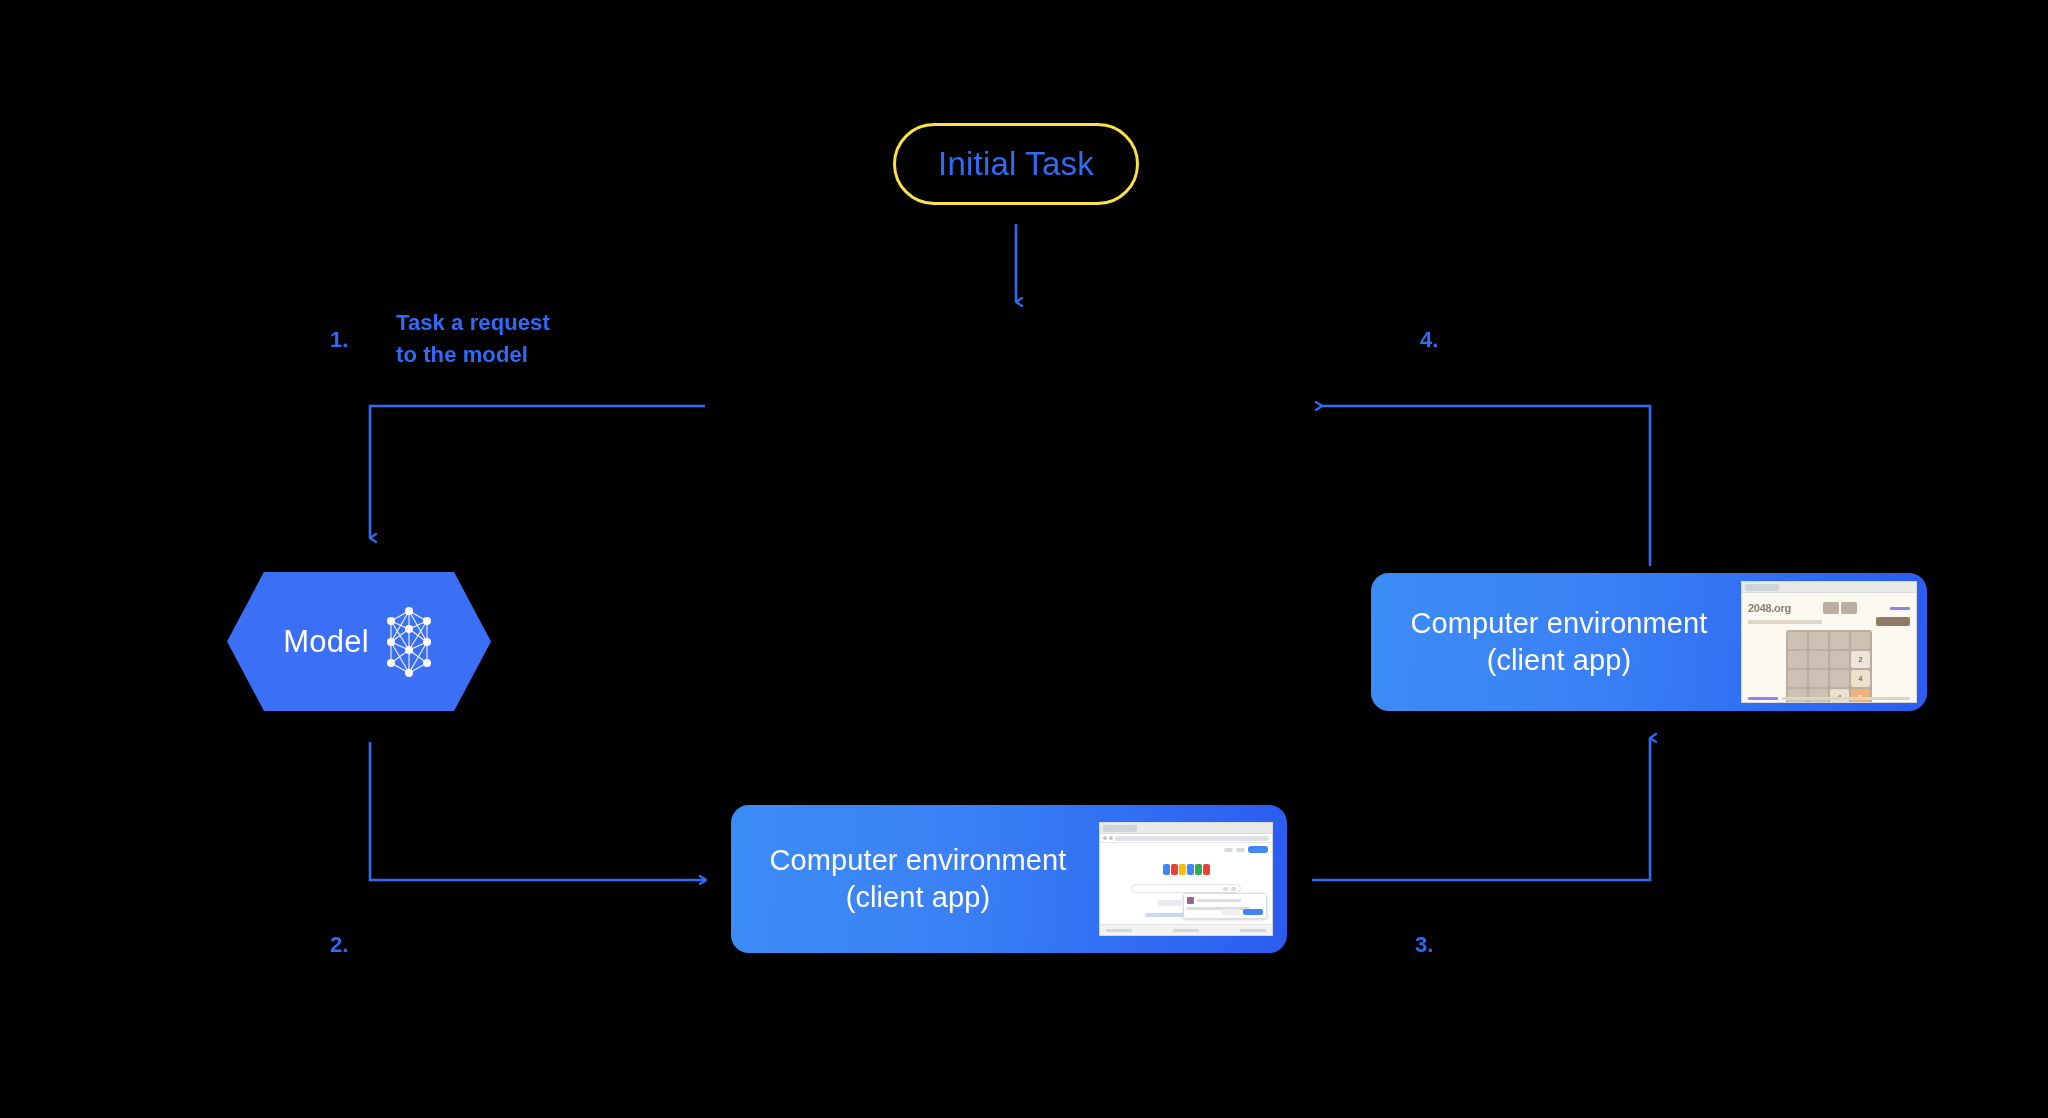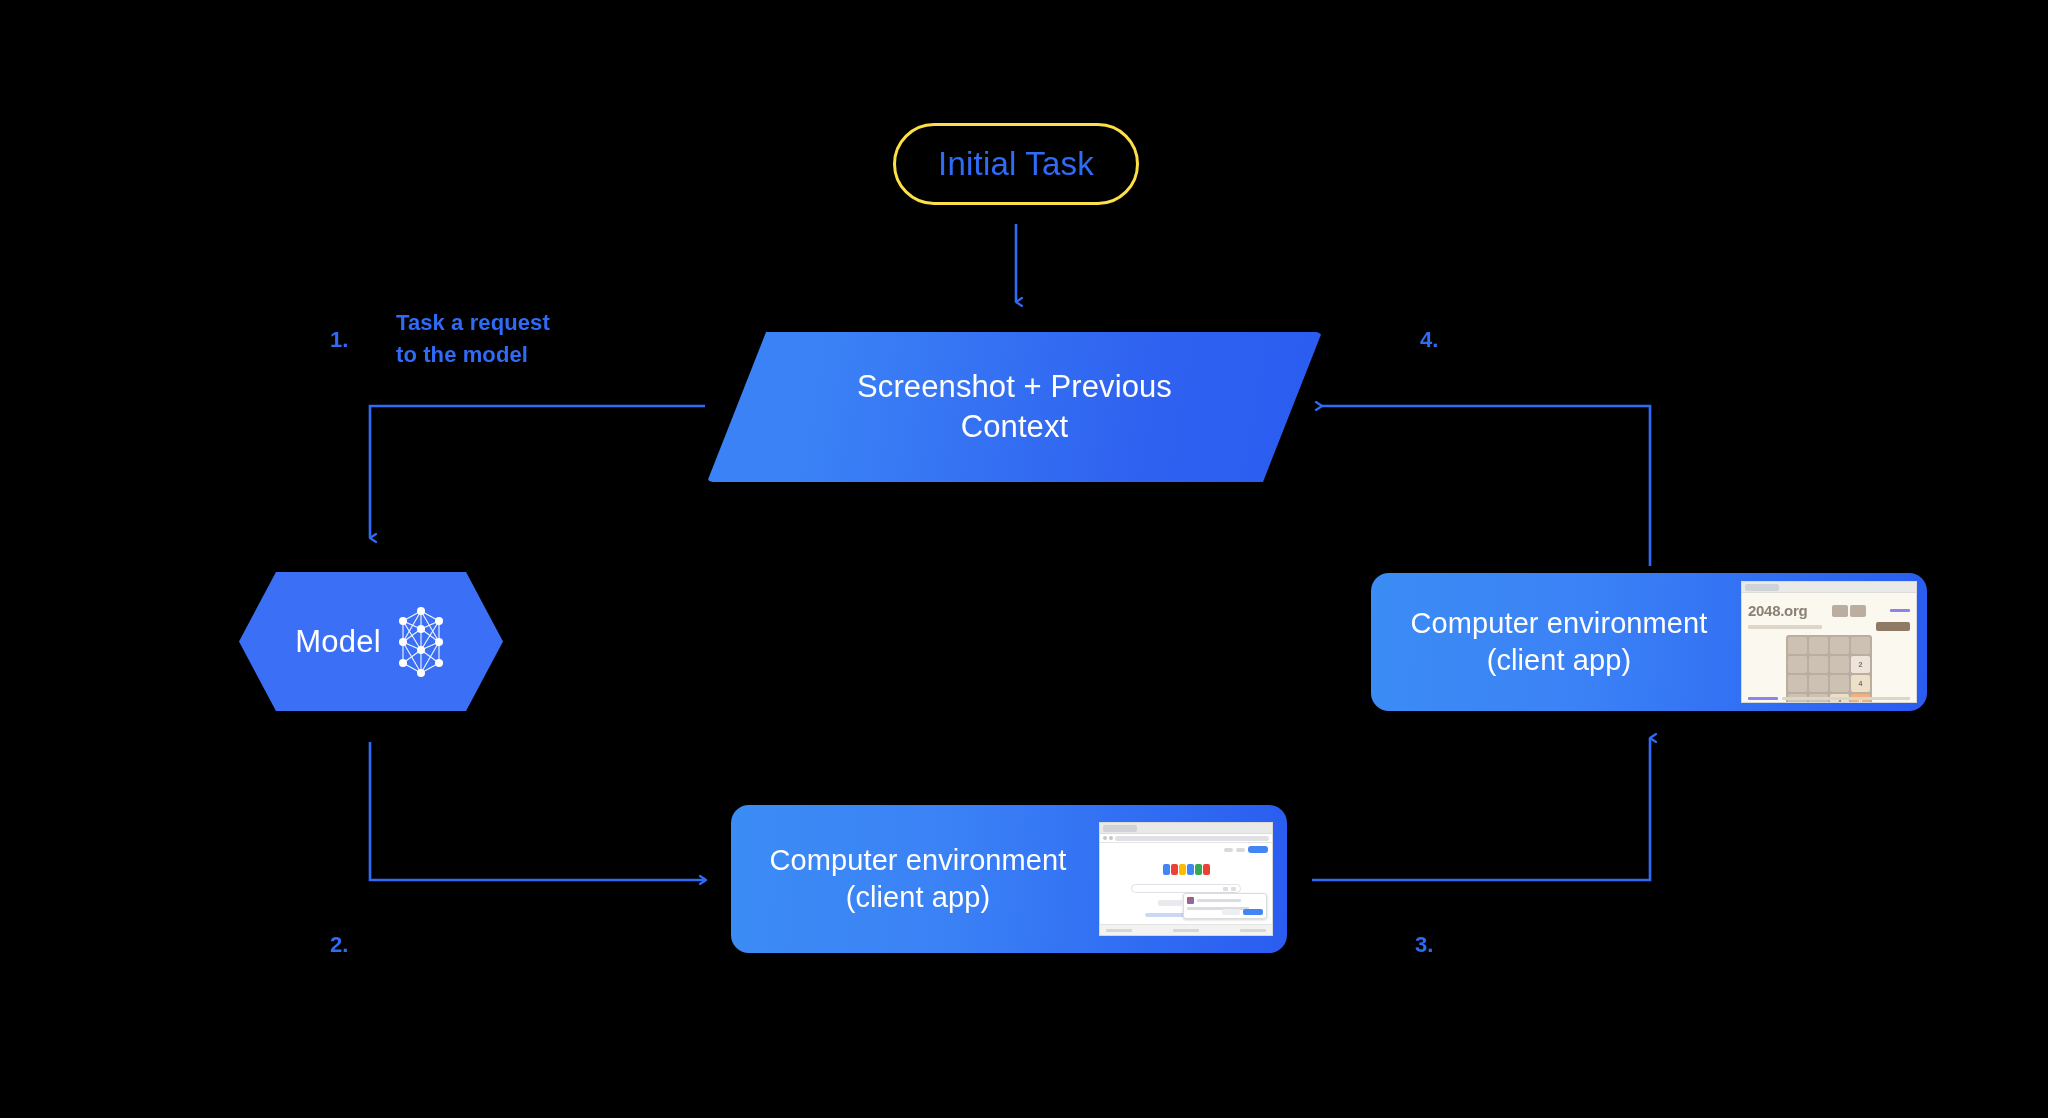--- a/index.html
+++ b/index.html
@@ -74,21 +74,21 @@
     font-size: 31px;
     line-height: 1.28;
     text-align: center;
     white-space: pre-line;
     letter-spacing: 0.1px;
   }
 
   
   .hexagon {
     position: absolute;
-    left: 239px;
+    left: 227px;
     top: 572px;
     width: 264px;
     height: 139px;
     background: #3b6ff6;
     clip-path: polygon(14% 0%, 86% 0%, 100% 50%, 86% 100%, 14% 100%, 0% 50%);
     display: flex;
     align-items: center;
     justify-content: center;
     gap: 14px;
   }
@@ -281,21 +281,21 @@
     padding: 4px 6px;
     box-sizing: border-box;
   }
   .t2048-head {
     display: flex;
     align-items: center;
     justify-content: space-between;
     margin-top: 5px;
   }
   .t2048-title {
-    font-size: 15px;
+    font-size: 11px;
     color: #8a8176;
     font-weight: bold;
     letter-spacing: -0.3px;
   }
   .t2048-scores { display: flex; gap: 2px; }
   .t2048-scores .sc { width: 16px; height: 12px; background: #bbada0; border-radius: 2px; }
   .t2048-links { display:flex; gap:3px; align-items:center; }
   .t2048-links .lk { width: 20px; height: 3px; background: #8f82f0; border-radius: 1px; }
   .t2048-sub {
     display: flex; align-items: center; justify-content: space-between;
@@ -396,24 +396,20 @@
 
     <path d="M1312,880 L1650,880 L1650,738" fill="none" stroke="#2f6bf6" stroke-width="2.6" marker-end="url(#ah-up)"></path>
 
     <path d="M1650,566 L1650,406 L1322,406" fill="none" stroke="#2f6bf6" stroke-width="2.6" marker-end="url(#ah-left)"></path>
   </svg>
 
   <div class="pill">
     <span class="pill-label">Initial Task</span>
   </div>
 
-  <div class="parallelogram">
-    <span class="parallelogram-label">Screenshot + Previous
-Context</span>
-  </div>
 
   <div class="hexagon">
     <span class="hexagon-label">Model</span>
     <svg class="nn-icon" viewBox="0 0 52 76">
       <g stroke="#ffffff" stroke-width="1.1" fill="none" opacity="0.95">
         <line x1="26" y1="7" x2="8" y2="17"></line>
         <line x1="26" y1="7" x2="44" y2="17"></line>
         <line x1="26" y1="7" x2="26" y2="25"></line>
         <line x1="26" y1="7" x2="8" y2="38"></line>
         <line x1="26" y1="7" x2="44" y2="38"></line>

